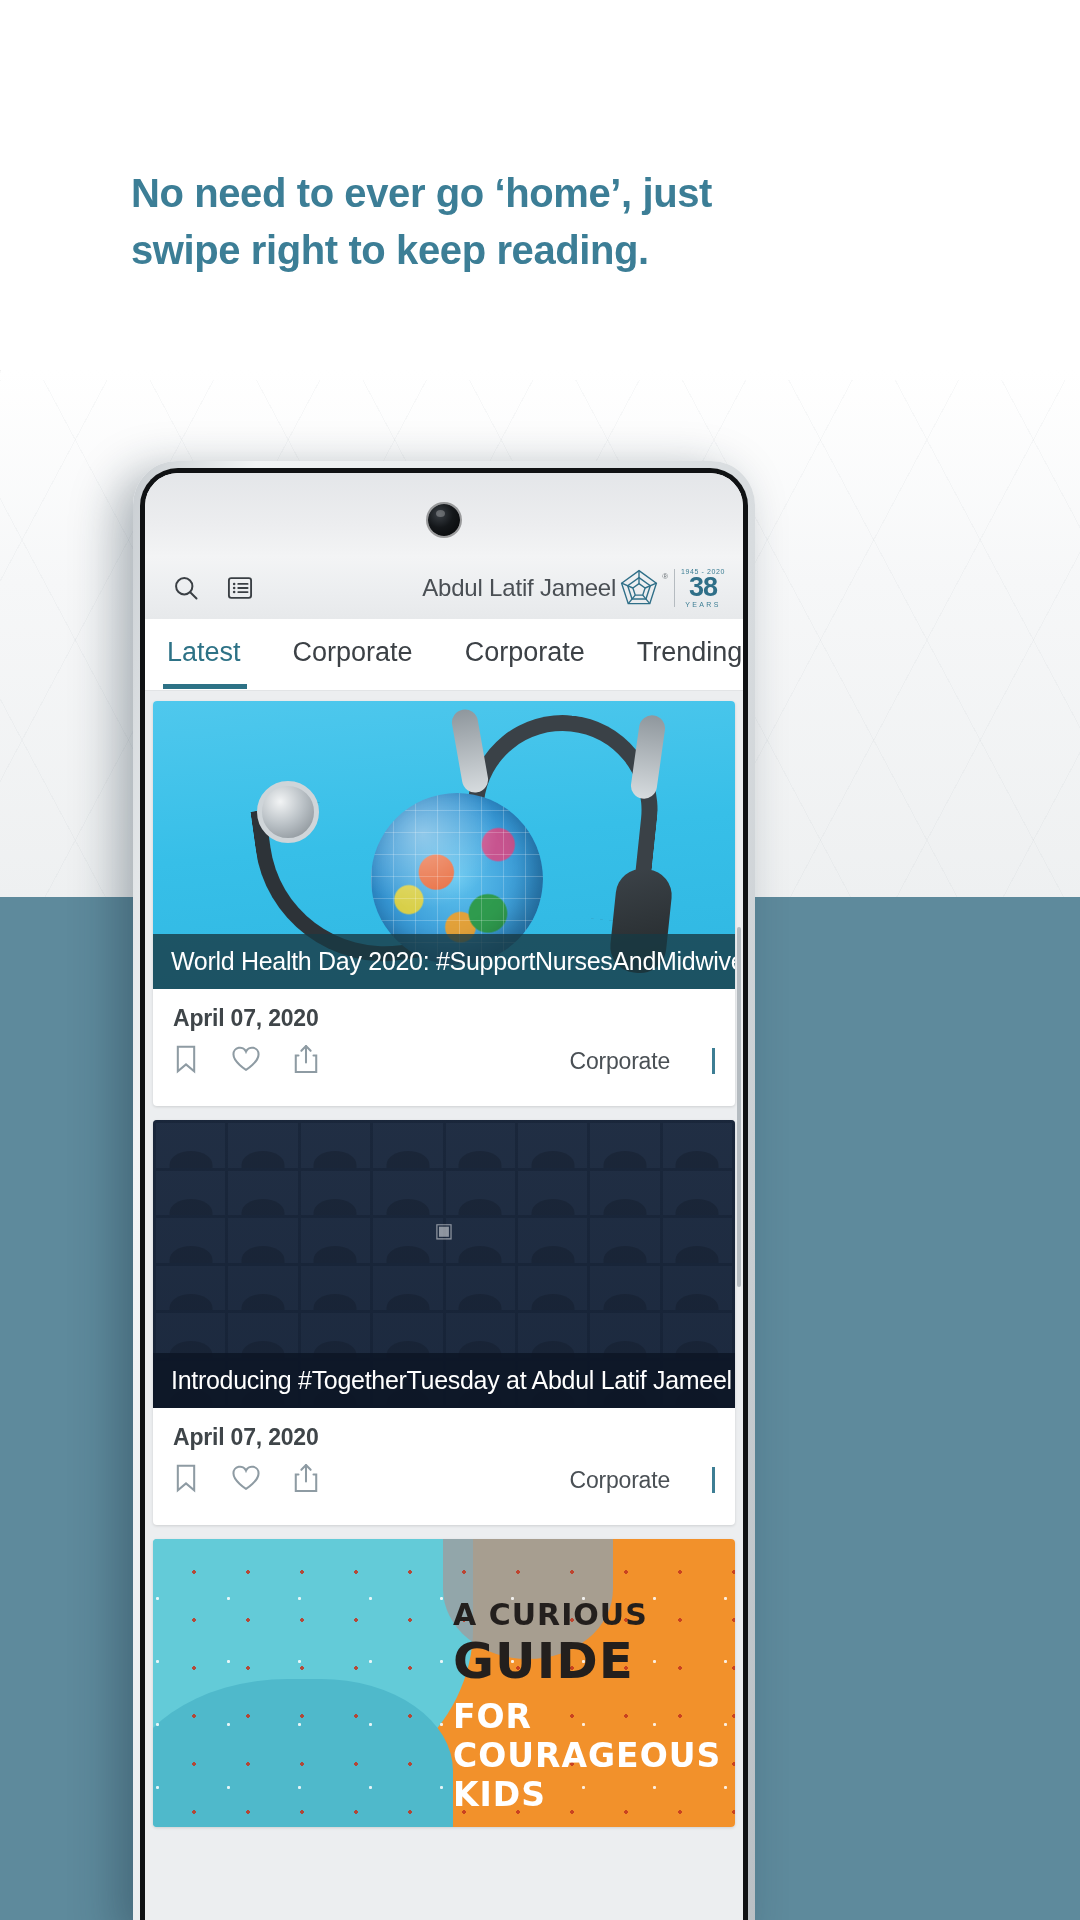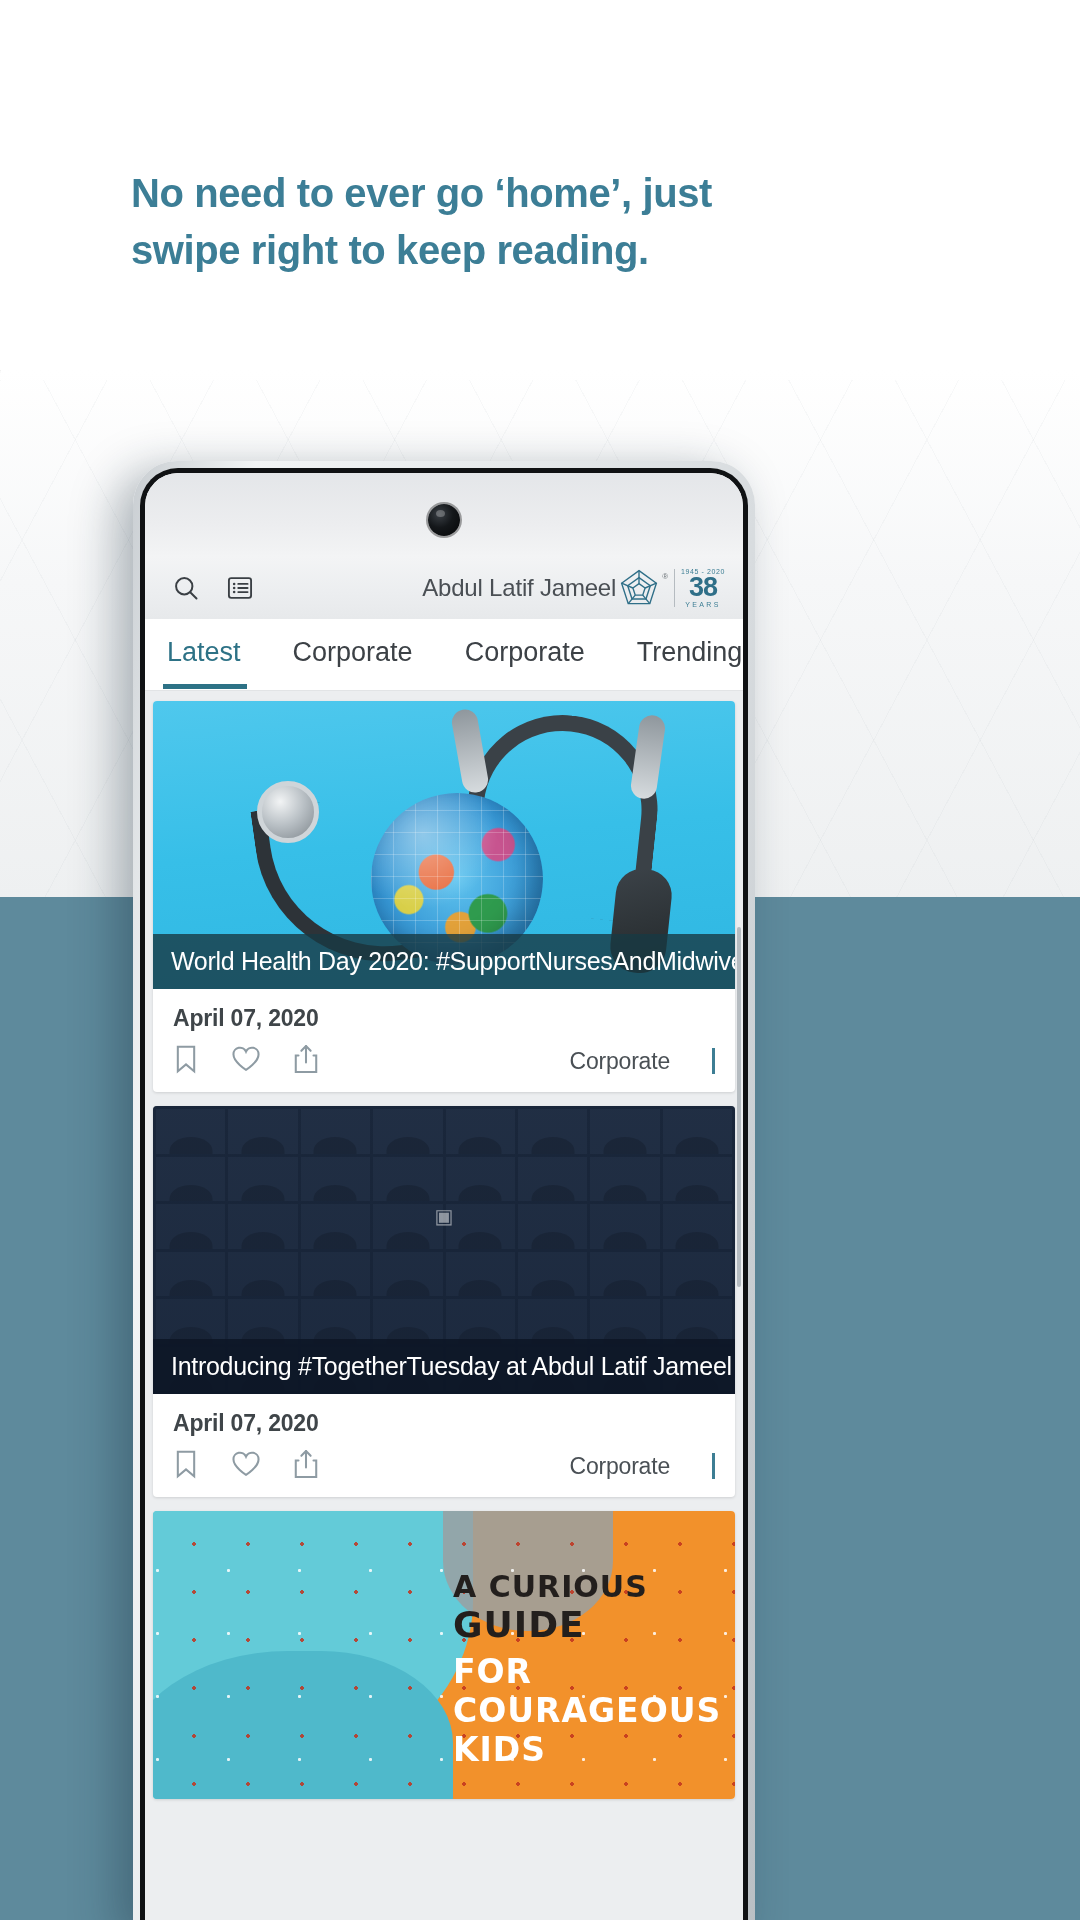--- a/index.html
+++ b/index.html
@@ -370,41 +370,41 @@
     opacity: 0.85;
   }
   .guide-text {
     position: absolute;
     left: 300px; top: 58px;
     right: 12px;
     color: #231f1d;
     font-family: "DejaVu Sans", sans-serif;
   }
   .guide-l1 { font-size: 30px; font-weight: bold; letter-spacing: 1px; }
-  .guide-l1 b { font-size: 36px; }
+  .guide-l1 b { font-size: 50px; }
   .guide-l2 {
     font-size: 33px; font-weight: bold; color: #ffffff;
     letter-spacing: 1px; margin-top: 7px;
   }
 
   
   .caption {
     position: absolute;
     left: 0; right: 0; bottom: 0;
     padding: 13px 18px;
     color: #ffffff;
     font-size: 25px;
     letter-spacing: -0.3px;
     white-space: nowrap;
     overflow: hidden;
   }
   .caption.c1 { background: rgba(24,58,68,0.80); }
   .caption.c2 { background: rgba(12,22,38,0.88); }
 
-  .card-body { padding: 16px 20px 14px 20px; }
+  .card-body { padding: 16px 20px 28px 20px; }
   .card-date {
     font-size: 23px;
     color: #3f4549;
     font-weight: bold;
     letter-spacing: -0.2px;
   }
   .card-actions {
     margin-top: 12px;
     display: flex;
     align-items: center;

